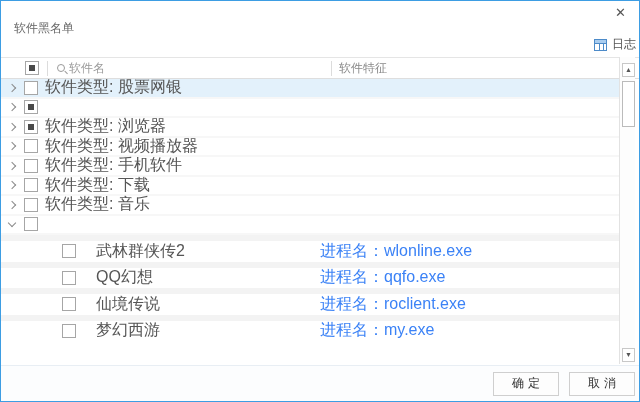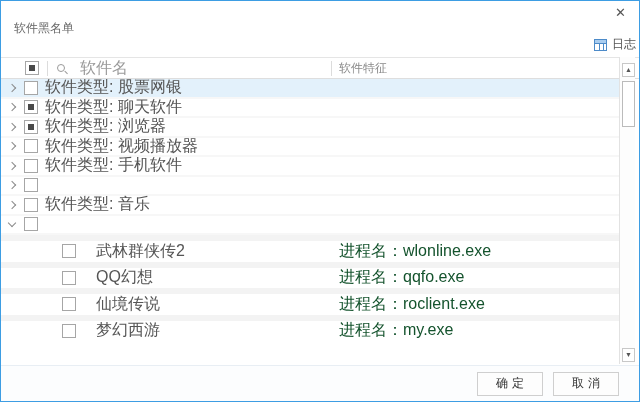--- a/index.html
+++ b/index.html
@@ -14,49 +14,49 @@
   .log-btn{position:absolute;top:33px;right:0;display:flex;align-items:center;gap:5px;background:none;border:none;padding:2px 3px;font-size:12px;color:#555;cursor:pointer;font-family:inherit;}
   .log-ico{width:13px;height:12px;box-sizing:border-box;border:1px solid #4d8bc9;background:#fff;position:relative;display:inline-block;}
   .log-ico::before{content:"";position:absolute;left:0;right:0;top:0;height:3px;background:#a9cdf0;border-bottom:1px solid #4d8bc9;}
   .log-ico::after{content:"";position:absolute;left:4px;top:4px;bottom:0;width:1px;background:#4d8bc9;box-shadow:4px 0 0 #4d8bc9;}
 
   
   .thead{position:absolute;top:56px;left:0;right:0;height:22px;box-sizing:border-box;border-top:1px solid #e5e5e5;border-bottom:1px solid #dedede;display:flex;align-items:center;padding-left:24px;background:#fff;}
   .vsep{width:1px;height:15px;background:#dcdcdc;margin-left:8px;}
   .search-ico{width:8px;height:8px;box-sizing:border-box;border:1.4px solid #9a9a9a;border-radius:50%;position:relative;display:inline-block;margin-left:9px;}
   .search-ico::after{content:"";position:absolute;width:4px;height:1.4px;background:#9a9a9a;transform:rotate(45deg);right:-4px;bottom:-2px;}
-  .ph{margin-left:15px;font-size:16px;color:#9a9a9a;font-family:Liberation Serif, serif;}
+  .ph{margin-left:4px;font-size:12px;color:#9a9a9a;font-family:Liberation Serif, serif;}
   .col2{position:absolute;left:330px;top:0;bottom:0;display:flex;align-items:center;text-align:right;}
   .col2 .vsep{margin-left:0;}
   .col2 .col2-label{margin-left:7px;font-size:12px;color:#8a8a8a;}
 
   
   .tbody{position:absolute;top:78px;left:0;right:20px;height:287px;overflow:hidden;}
   .row{position:relative;display:flex;align-items:center;box-sizing:border-box;background:#fff;font-size:16px;color:#555;cursor:default;}
   .row.cat{height:19.5px;padding-left:8px;border-bottom:2px solid #f7f7f7;}
   .row.cat.selected{background:#e3f1fb;}
   .row.game{height:26.5px;padding-left:61px;border-top:6px solid #f3f3f3;}
   .chev{width:6px;height:6px;box-sizing:border-box;border-right:1.4px solid #8a8a8a;border-bottom:1.4px solid #8a8a8a;display:inline-block;flex:none;}
   .chev.right{transform:rotate(-45deg);margin-right:9px;}
   .chev.down{transform:rotate(45deg);margin-top:-3px;margin-right:9px;}
   .cb{width:12px;height:12px;box-sizing:content-box;border:1px solid #a6a6a6;background:#fff;display:inline-block;position:relative;flex:none;}
   .cb.ind::after{content:"";position:absolute;left:3px;top:3px;width:6px;height:6px;background:#4a4a4a;}
   .row.cat .lbl{margin-left:7px;}
   .row.game .name{margin-left:20px;}
-  .row.game .feat{position:absolute;left:338px;color:#14532d;}
+  .row.game .feat{position:absolute;left:319px;color:#3b82f6;}
 
   
   .vscroll{position:absolute;top:56px;right:4px;bottom:37px;width:16px;box-sizing:border-box;background:#fdfdfd;border-left:1px solid #e2e2e2;}
   .sb-btn{position:absolute;left:2px;width:13px;height:14px;box-sizing:border-box;border:1px solid #c8c8c8;background:#fff;color:#555;font-size:7px;line-height:12px;text-align:center;cursor:pointer;}
   .sb-btn.up{top:6px;}
   .sb-btn.down{bottom:2px;}
   .sb-thumb{position:absolute;left:2px;top:24px;width:13px;height:46px;box-sizing:border-box;border:1px solid #bbb;background:#fff;cursor:pointer;}
 
   
-  .footer{position:absolute;left:0;right:0;bottom:0;height:36px;box-sizing:border-box;border-top:1px solid #e8eef4;background:#fcfdfe;display:flex;align-items:center;justify-content:flex-end;gap:10px;padding-right:20px;}
+  .footer{position:absolute;left:0;right:0;bottom:0;height:36px;box-sizing:border-box;border-top:1px solid #e8eef4;background:#fcfdfe;display:flex;align-items:center;justify-content:flex-end;gap:10px;padding-right:4px;}
   .btn{width:66px;height:24px;box-sizing:border-box;background:#fdfdfd;border:1px solid #cfcfcf;font-size:12px;color:#333;letter-spacing:4px;text-indent:4px;cursor:pointer;font-family:inherit;}
 </style>
 </head>
 <body>
 
 <div class="dialog">
 
   <div class="titlebar">
     <span class="title">软件黑名单</span>
     <span class="close">✕</span>
@@ -80,40 +80,40 @@
 
   <div class="tbody" id="rows">
       <div class="row cat selected">
     <span class="chev right"></span>
     <span class="cb"></span>
     <span class="lbl">软件类型: 股票网银</span>
   </div>
       <div class="row cat">
     <span class="chev right"></span>
     <span class="cb ind"></span>
-    <span class="lbl">软件类型: 聊天软件</span>
   </div>
       <div class="row cat">
     <span class="chev right"></span>
     <span class="cb ind"></span>
     <span class="lbl">软件类型: 浏览器</span>
   </div>
       <div class="row cat">
     <span class="chev right"></span>
     <span class="cb"></span>
     <span class="lbl">软件类型: 视频播放器</span>
   </div>
       <div class="row cat">
     <span class="chev right"></span>
     <span class="cb"></span>
     <span class="lbl">软件类型: 手机软件</span>
   </div>
       <div class="row cat">
     <span class="chev right"></span>
     <span class="cb"></span>
+    <span class="lbl">软件类型: 下载</span>
   </div>
       <div class="row cat">
     <span class="chev right"></span>
     <span class="cb"></span>
     <span class="lbl">软件类型: 音乐</span>
   </div>
       <div class="row cat">
     <span class="chev down"></span>
     <span class="cb"></span>
   </div>

